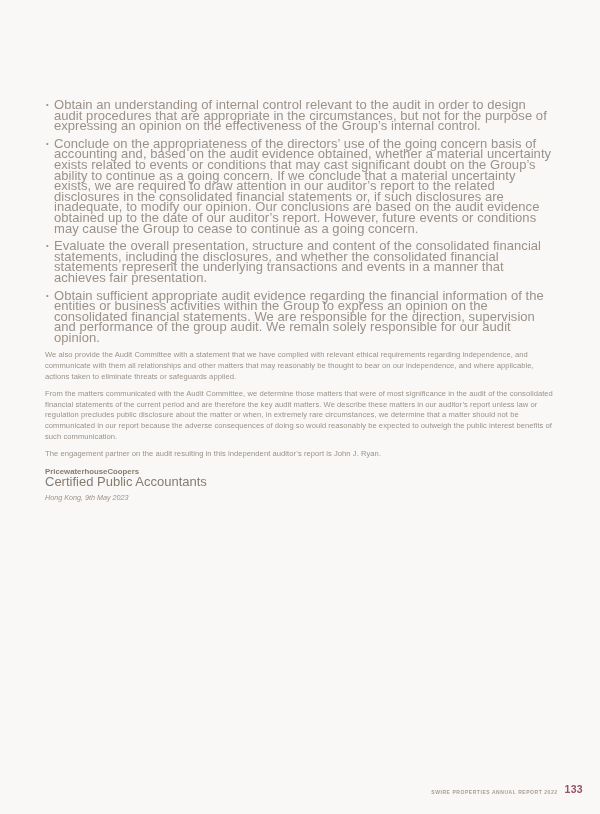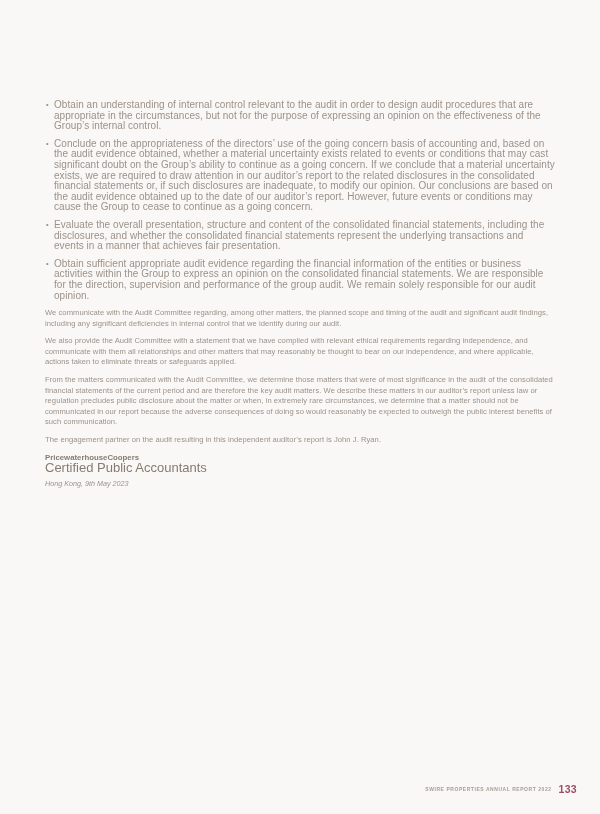--- a/index.html
+++ b/index.html
@@ -14,21 +14,21 @@
   .page {
     position: absolute;
     inset: 0;
     padding: 100px 45px 0 45px;
   }
   .bullets { list-style: none; }
   .bullets li {
     position: relative;
     padding-left: 9px;
     margin-bottom: 7px;
-    font-size: 10px;
+    font-size: 13px;
     line-height: 10.6px;
     letter-spacing: 0.05px;
     text-align: left;
   }
   .bullets li::before {
     content: "\2022";
     position: absolute;
     left: 1px;
     top: 0;
     font-size: 7.6px;
@@ -54,24 +54,24 @@
   }
   .signature .dateline {
     margin-top: 6px;
     font-size: 7.2px;
     line-height: 10px;
     font-style: italic;
     color: var(--body_text, #9B9189);
   }
   .footer {
     position: absolute;
-    right: 23px;
+    right: 17px;
     bottom: 19px;
     display: flex;
-    align-items: center;
+    align-items: flex-end;
     gap: 7px;
   }
   .footer .report-title {
     font-size: 5px;
     letter-spacing: 0.55px;
     text-transform: uppercase;
     color: var(--footer_text, #A69D94);
     font-weight: bold;
   }
   .footer .page-number {
@@ -86,21 +86,20 @@
 
 <div class="page">
 
   <ul class="bullets">
     <li>Obtain an understanding of internal control relevant to the audit in order to design audit procedures that are appropriate in the circumstances, but not for the purpose of expressing an opinion on the effectiveness of the Group’s internal control.</li>
     <li>Conclude on the appropriateness of the directors’ use of the going concern basis of accounting and, based on the audit evidence obtained, whether a material uncertainty exists related to events or conditions that may cast significant doubt on the Group’s ability to continue as a going concern. If we conclude that a material uncertainty exists, we are required to draw attention in our auditor’s report to the related disclosures in the consolidated financial statements or, if such disclosures are inadequate, to modify our opinion. Our conclusions are based on the audit evidence obtained up to the date of our auditor’s report. However, future events or conditions may cause the Group to cease to continue as a going concern.</li>
     <li>Evaluate the overall presentation, structure and content of the consolidated financial statements, including the disclosures, and whether the consolidated financial statements represent the underlying transactions and events in a manner that achieves fair presentation.</li>
     <li>Obtain sufficient appropriate audit evidence regarding the financial information of the entities or business activities within the Group to express an opinion on the consolidated financial statements. We are responsible for the direction, supervision and performance of the group audit. We remain solely responsible for our audit opinion.</li>
   </ul>
 
-  <p class="body-para">We communicate with the Audit Committee regarding, among other matters, the planned scope and timing of the audit and significant audit findings, including any significant deficiencies in internal control that we identify during our audit.</p>
   <p class="body-para">We also provide the Audit Committee with a statement that we have complied with relevant ethical requirements regarding independence, and communicate with them all relationships and other matters that may reasonably be thought to bear on our independence, and where applicable, actions taken to eliminate threats or safeguards applied.</p>
   <p class="body-para">From the matters communicated with the Audit Committee, we determine those matters that were of most significance in the audit of the consolidated financial statements of the current period and are therefore the key audit matters. We describe these matters in our auditor’s report unless law or regulation precludes public disclosure about the matter or when, in extremely rare circumstances, we determine that a matter should not be communicated in our report because the adverse consequences of doing so would reasonably be expected to outweigh the public interest benefits of such communication.</p>
   <p class="body-para">The engagement partner on the audit resulting in this independent auditor’s report is John J. Ryan.</p>
 
   <div class="signature">
     <div class="firm">PricewaterhouseCoopers</div>
     <div class="firm-title">Certified Public Accountants</div>
     <div class="dateline">Hong Kong, 9th May 2023</div>
   </div>
 

